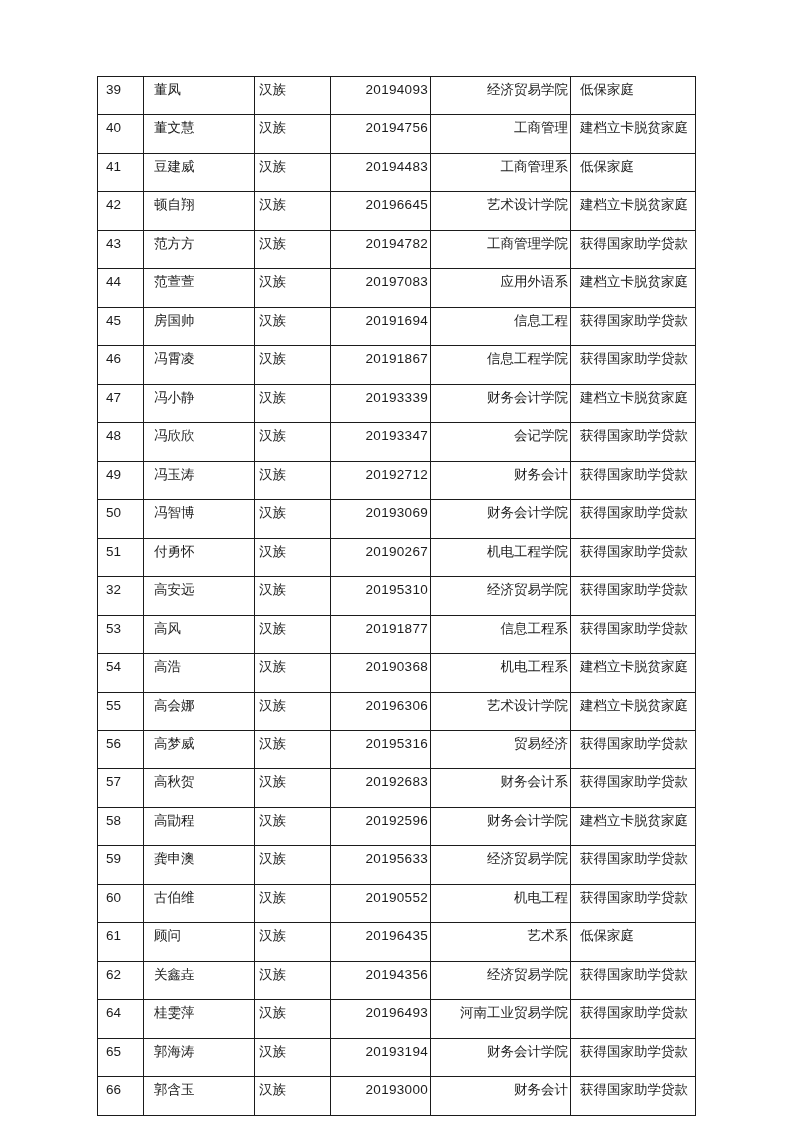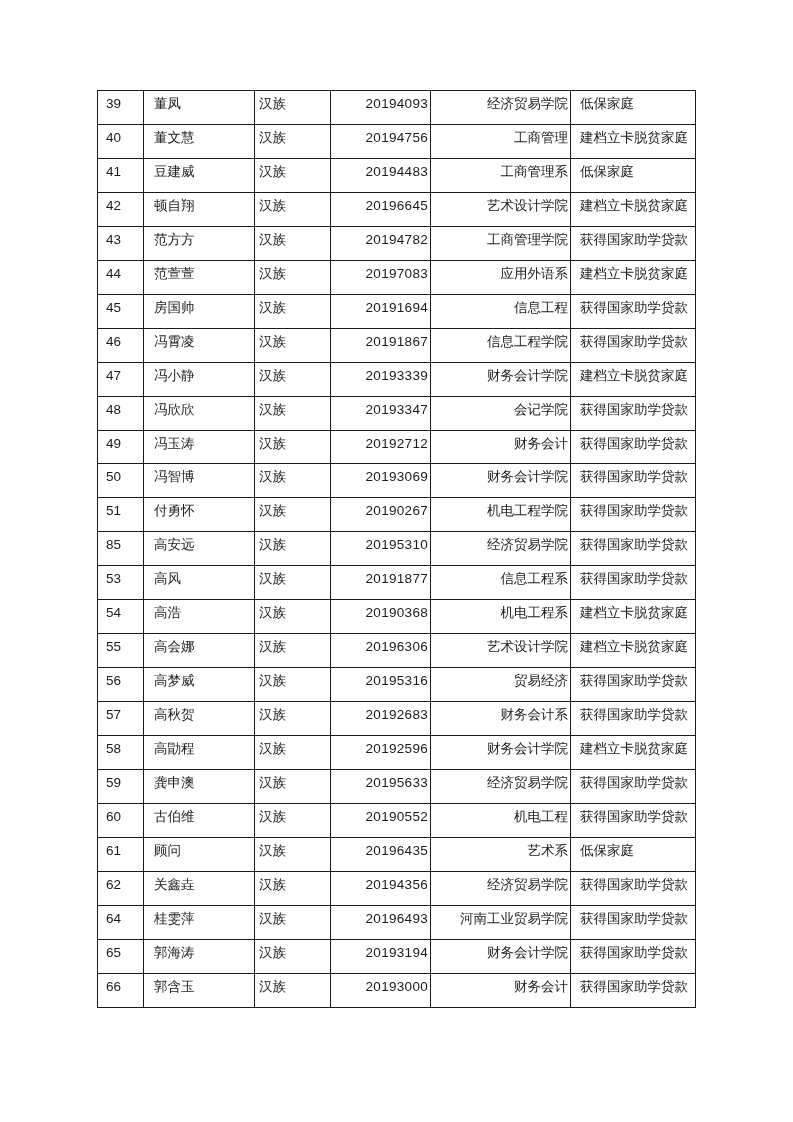--- a/index.html
+++ b/index.html
@@ -11,23 +11,23 @@
   .page {
     position: relative;
     width: 793px;
     height: 1122px;
     background: #ffffff;
     overflow: hidden;
   }
   table.roster {
     position: absolute;
     left: 97px;
-    top: 90px;
+    top: 76px;
     width: 598px;
-    height: 918px;
+    height: 1040px;
     border-collapse: collapse;
     table-layout: fixed;
   }
   table.roster td {
     border: 1.5px solid #1b1b1b;
     vertical-align: top;
     padding: 5px 2px 0 8px;
     font-size: 13.5px;
     line-height: 1.15;
     color: #1b1b1b;
@@ -154,21 +154,21 @@
         </tr>
         <tr>
           <td>51</td>
           <td>付勇怀</td>
           <td>汉族</td>
           <td>20190267</td>
           <td>机电工程学院</td>
           <td>获得国家助学贷款</td>
         </tr>
         <tr>
-          <td>85</td>
+          <td>32</td>
           <td>高安远</td>
           <td>汉族</td>
           <td>20195310</td>
           <td>经济贸易学院</td>
           <td>获得国家助学贷款</td>
         </tr>
         <tr>
           <td>53</td>
           <td>高风</td>
           <td>汉族</td>

